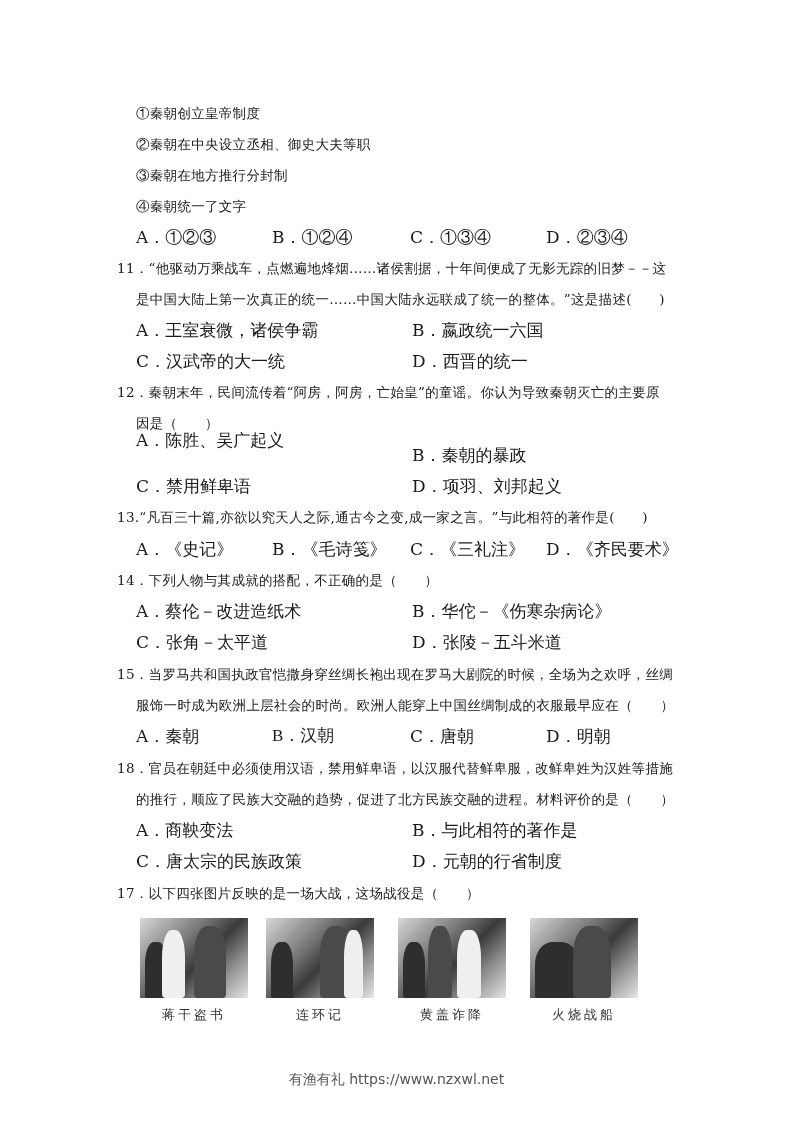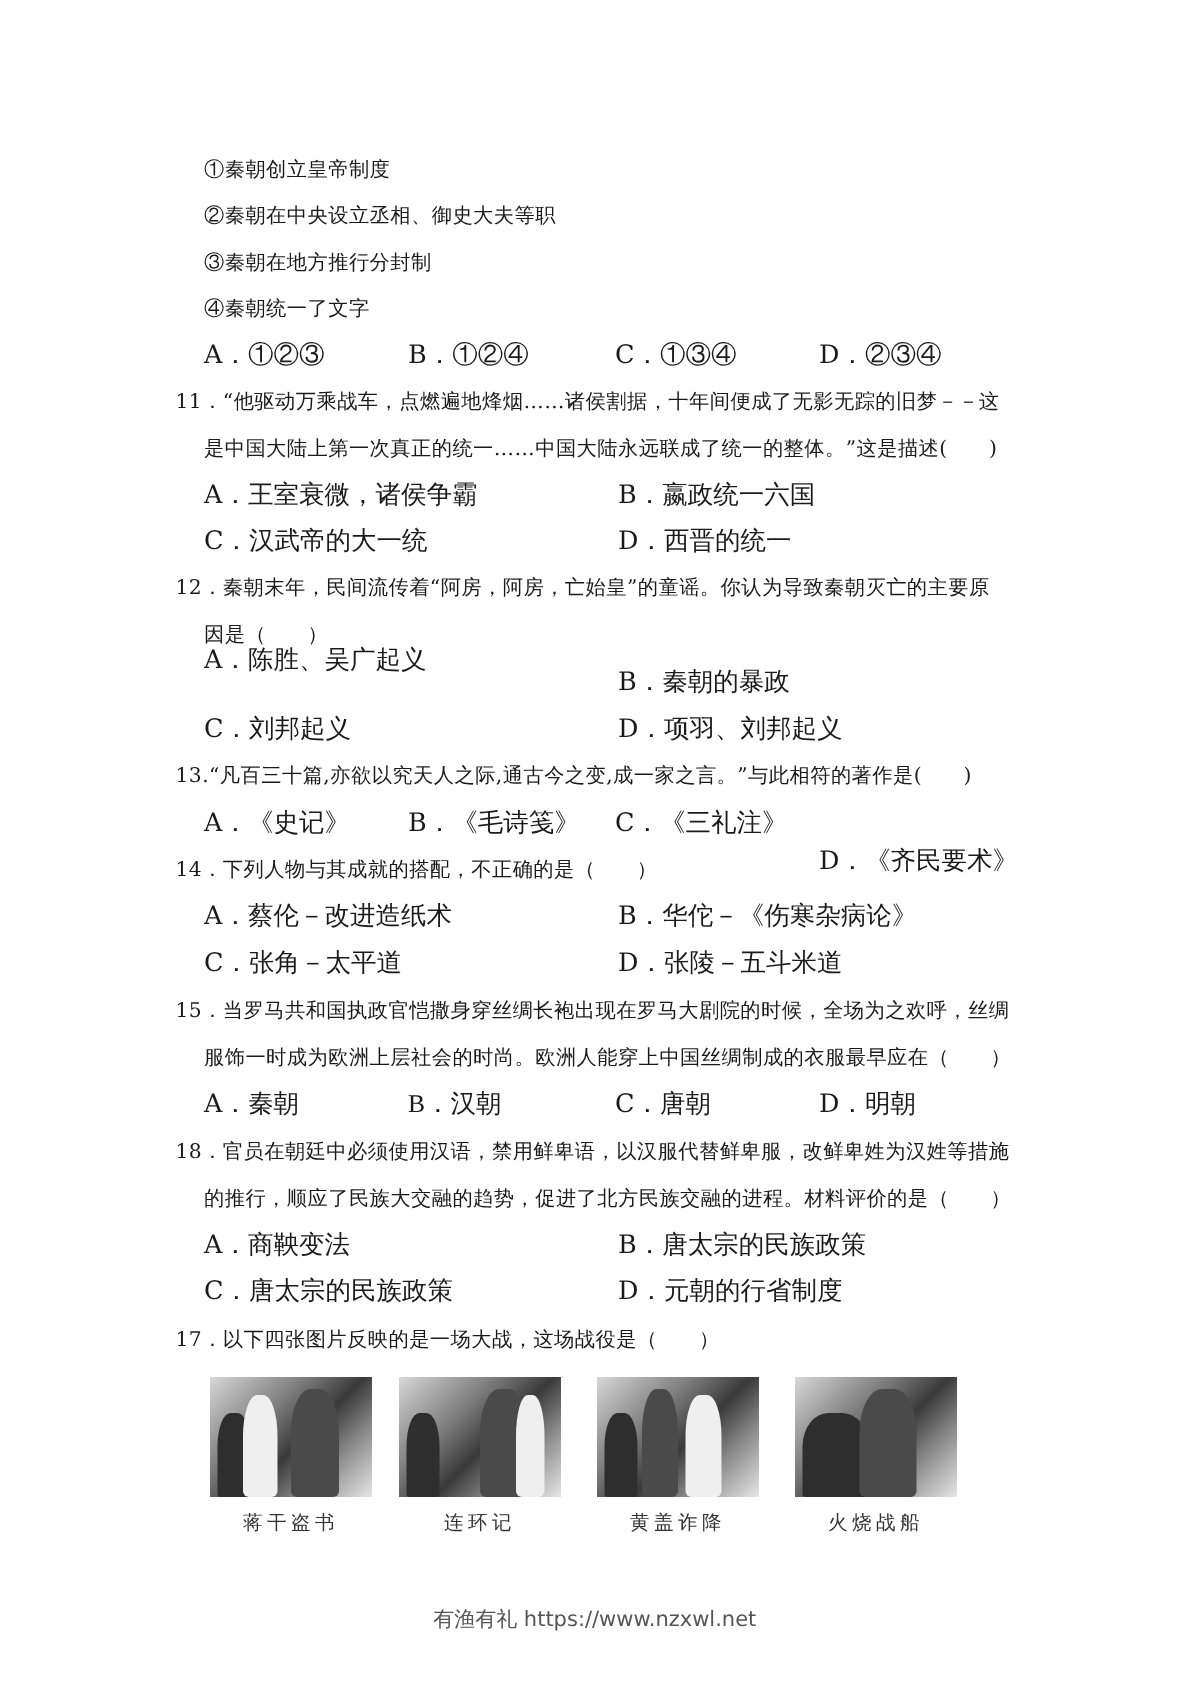--- a/index.html
+++ b/index.html
@@ -35,46 +35,46 @@
 <div class="line" style="top:291px;left:136px;">是中国大陆上第一次真正的统一……中国大陆永远联成了统一的整体。”这是描述(　　)</div>
 <div class="opt" style="top:322px;left:136px;">A．王室衰微，诸侯争霸</div>
 <div class="opt" style="top:322px;left:412px;">B．嬴政统一六国</div>
 <div class="opt" style="top:353px;left:136px;">C．汉武帝的大一统</div>
 <div class="opt" style="top:353px;left:412px;">D．西晋的统一</div>
 
 <div class="line" style="top:384px;left:117px;">12．秦朝末年，民间流传着“阿房，阿房，亡始皇”的童谣。你认为导致秦朝灭亡的主要原</div>
 <div class="line" style="top:415px;left:136px;">因是（　　）</div>
 <div class="opt" style="top:422px;left:136px;margin-top:10px;">A．陈胜、吴广起义</div>
 <div class="opt" style="top:447px;left:412px;">B．秦朝的暴政</div>
-<div class="opt" style="top:478px;left:136px;">C．刘邦起义</div>
+<div class="opt" style="top:478px;left:136px;">C．禁用鲜卑语</div>
 <div class="opt" style="top:478px;left:412px;">D．项羽、刘邦起义</div>
 
 <div class="line" style="top:509px;left:117px;">13.“凡百三十篇,亦欲以究天人之际,通古今之变,成一家之言。”与此相符的著作是(　　)</div>
 <div class="opt" style="top:541px;left:136px;">A．《史记》</div>
 <div class="opt" style="top:541px;left:272px;">B．《毛诗笺》</div>
 <div class="opt" style="top:541px;left:410px;">C．《三礼注》</div>
-<div class="opt" style="top:541px;left:546px;margin-top:25px;">D．《齐民要术》</div>
+<div class="opt" style="top:541px;left:546px;">D．《齐民要术》</div>
 
 <div class="line" style="top:572px;left:117px;">14．下列人物与其成就的搭配，不正确的是（　　）</div>
 <div class="opt" style="top:603px;left:136px;">A．蔡伦－改进造纸术</div>
 <div class="opt" style="top:603px;left:412px;">B．华佗－《伤寒杂病论》</div>
 <div class="opt" style="top:634px;left:136px;">C．张角－太平道</div>
 <div class="opt" style="top:634px;left:412px;">D．张陵－五斗米道</div>
 
 <div class="line" style="top:666px;left:117px;">15．当罗马共和国执政官恺撒身穿丝绸长袍出现在罗马大剧院的时候，全场为之欢呼，丝绸</div>
 <div class="line" style="top:697px;left:136px;">服饰一时成为欧洲上层社会的时尚。欧洲人能穿上中国丝绸制成的衣服最早应在（　　）</div>
 <div class="opt" style="top:728px;left:136px;">A．秦朝</div>
 <div class="opt" style="top:728px;left:272px;font-family:Liberation Serif, serif;">B．汉朝</div>
 <div class="opt" style="top:728px;left:410px;">C．唐朝</div>
 <div class="opt" style="top:728px;left:546px;">D．明朝</div>
 
 <div class="line" style="top:760px;left:117px;">18．官员在朝廷中必须使用汉语，禁用鲜卑语，以汉服代替鲜卑服，改鲜卑姓为汉姓等措施</div>
 <div class="line" style="top:791px;left:136px;">的推行，顺应了民族大交融的趋势，促进了北方民族交融的进程。材料评价的是（　　）</div>
 <div class="opt" style="top:822px;left:136px;">A．商鞅变法</div>
-<div class="opt" style="top:822px;left:412px;">B．唐太宗的民族政策</div>
+<div class="opt" style="top:822px;left:412px;">B．与此相符的著作是</div>
 <div class="opt" style="top:853px;left:136px;">C．唐太宗的民族政策</div>
 <div class="opt" style="top:853px;left:412px;">D．元朝的行省制度</div>
 
 <div class="line" style="top:885px;left:117px;">17．以下四张图片反映的是一场大战，这场战役是（　　）</div>
 
 <div class="pics">
   <div class="pic" style="left:2px;">
     <div class="img">
       <div class="fig3"></div>
         <div class="fig1"></div>

